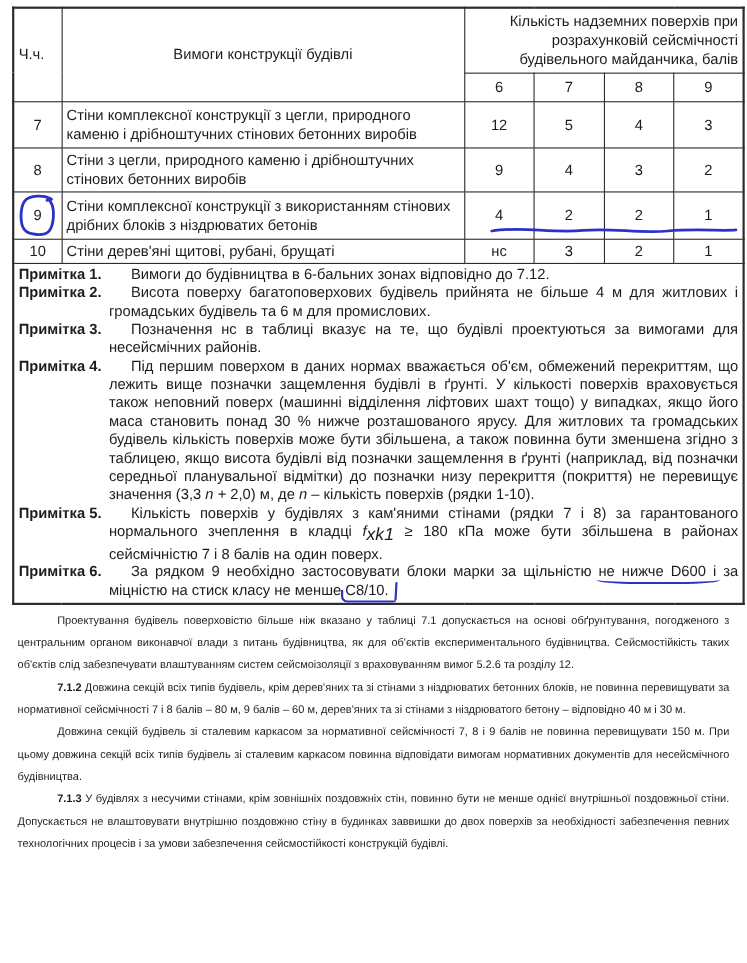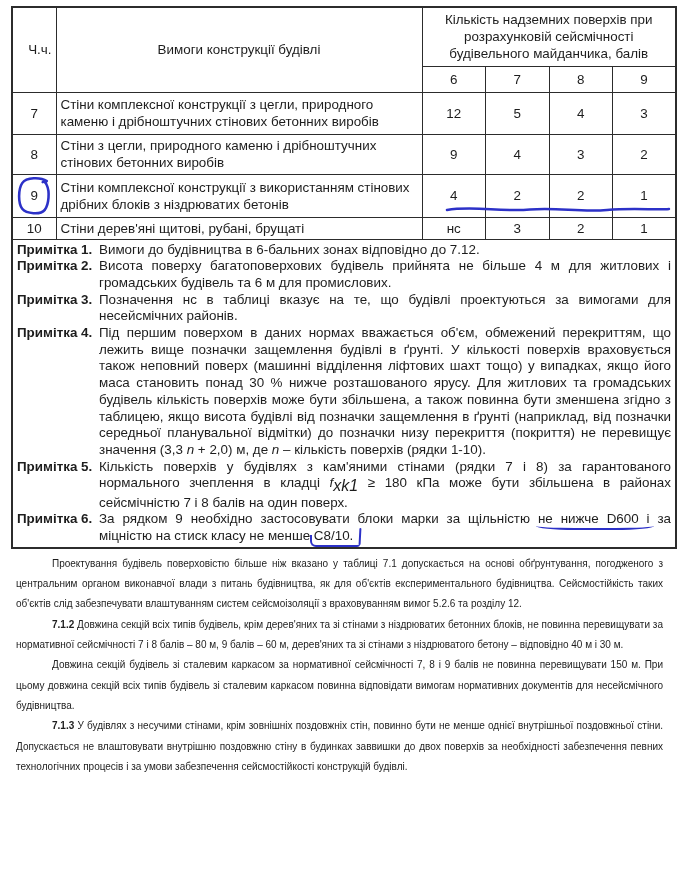--- a/index.html
+++ b/index.html
@@ -31,40 +31,40 @@
     width: 666px;
     border: 2px solid #2c2c2c;
   }
   table.t71 th, table.t71 td {
     border: 1px solid #2c2c2c;
     font-weight: normal;
     font-size: 13.4px;
     padding: 2px 4px;
     box-sizing: border-box;
   }
-  th.c-corner { width: 44px; text-align: right; }
+  th.c-corner { width: 44px; text-align: left; }
   th.c-desc-h { width: 366px; text-align: center; }
-  th.c-group { text-align: center; line-height: 17px; padding: 3px 10px; height: 59px; }
+  th.c-group { text-align: right; line-height: 17px; padding: 3px 10px; height: 59px; }
   th.c-sub { width: 64px; text-align: center; font-size: 14px; height: 26px; }
   td.cell-num { text-align: center; vertical-align: middle; font-size: 13.8px; }
   td.cell-desc { text-align: left; vertical-align: middle; padding: 3px 6px 3px 7px; line-height: 17px; }
   td.cell-val { text-align: center; vertical-align: middle; font-size: 13.8px; }
   tr.r7 td { height: 42px; }
   tr.r8 td { height: 40px; }
   tr.r9 td { height: 43px; }
   tr.r10 td { height: 22px; }
   .pos-rel { position: relative; }
 
   td.notes-cell {
     padding: 5px 8px 6px 12px;
     font-size: 12.8px;
     line-height: 16.7px;
   }
   .note { text-align: justify; padding-left: 82px; text-indent: -82px; }
-  .note-label { display: inline-block; width: 82px; text-indent: 0; font-weight: bold; }
+  .note-label { display: inline-block; width: 102px; text-indent: 0; font-weight: bold; }
   .ivar { font-style: italic; }
   .fsub { font-style: italic; font-size: 16px; }
 
   .paras { margin: 5px 16px 0 16px; }
   .paras p {
     margin: 0;
     text-align: justify;
     text-indent: 36px;
     font-size: 10px;
     line-height: 20.3px;

